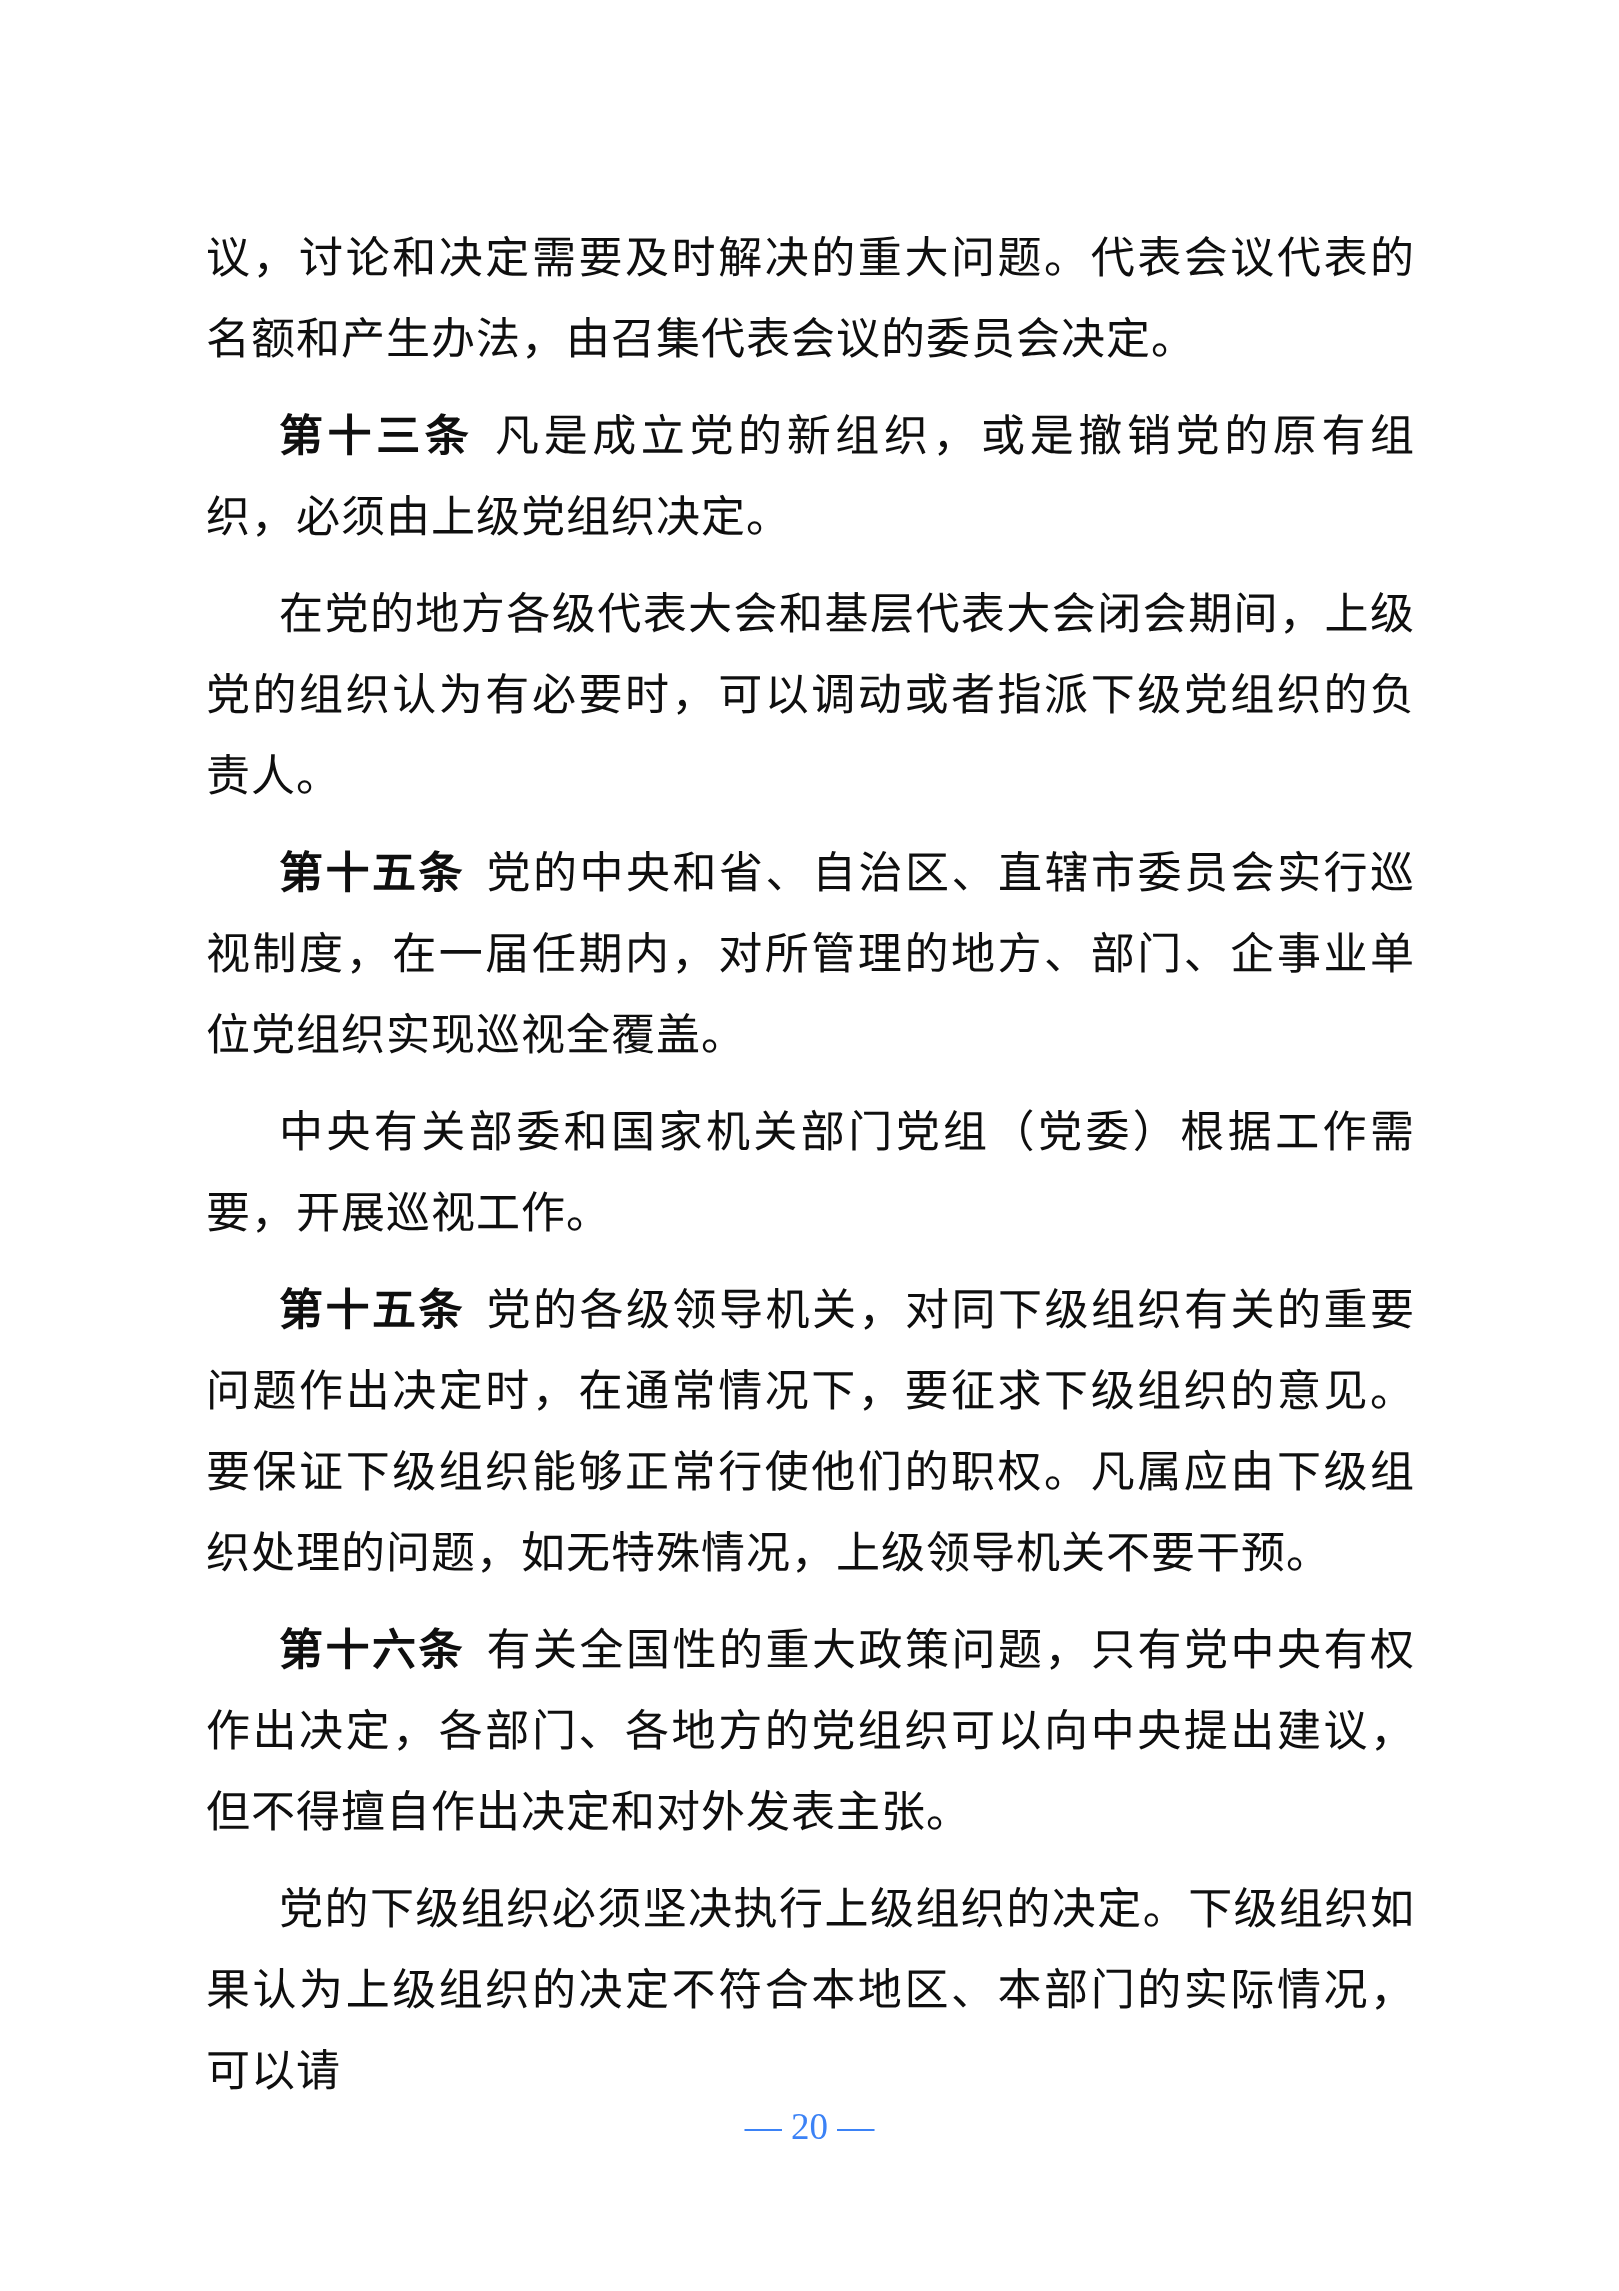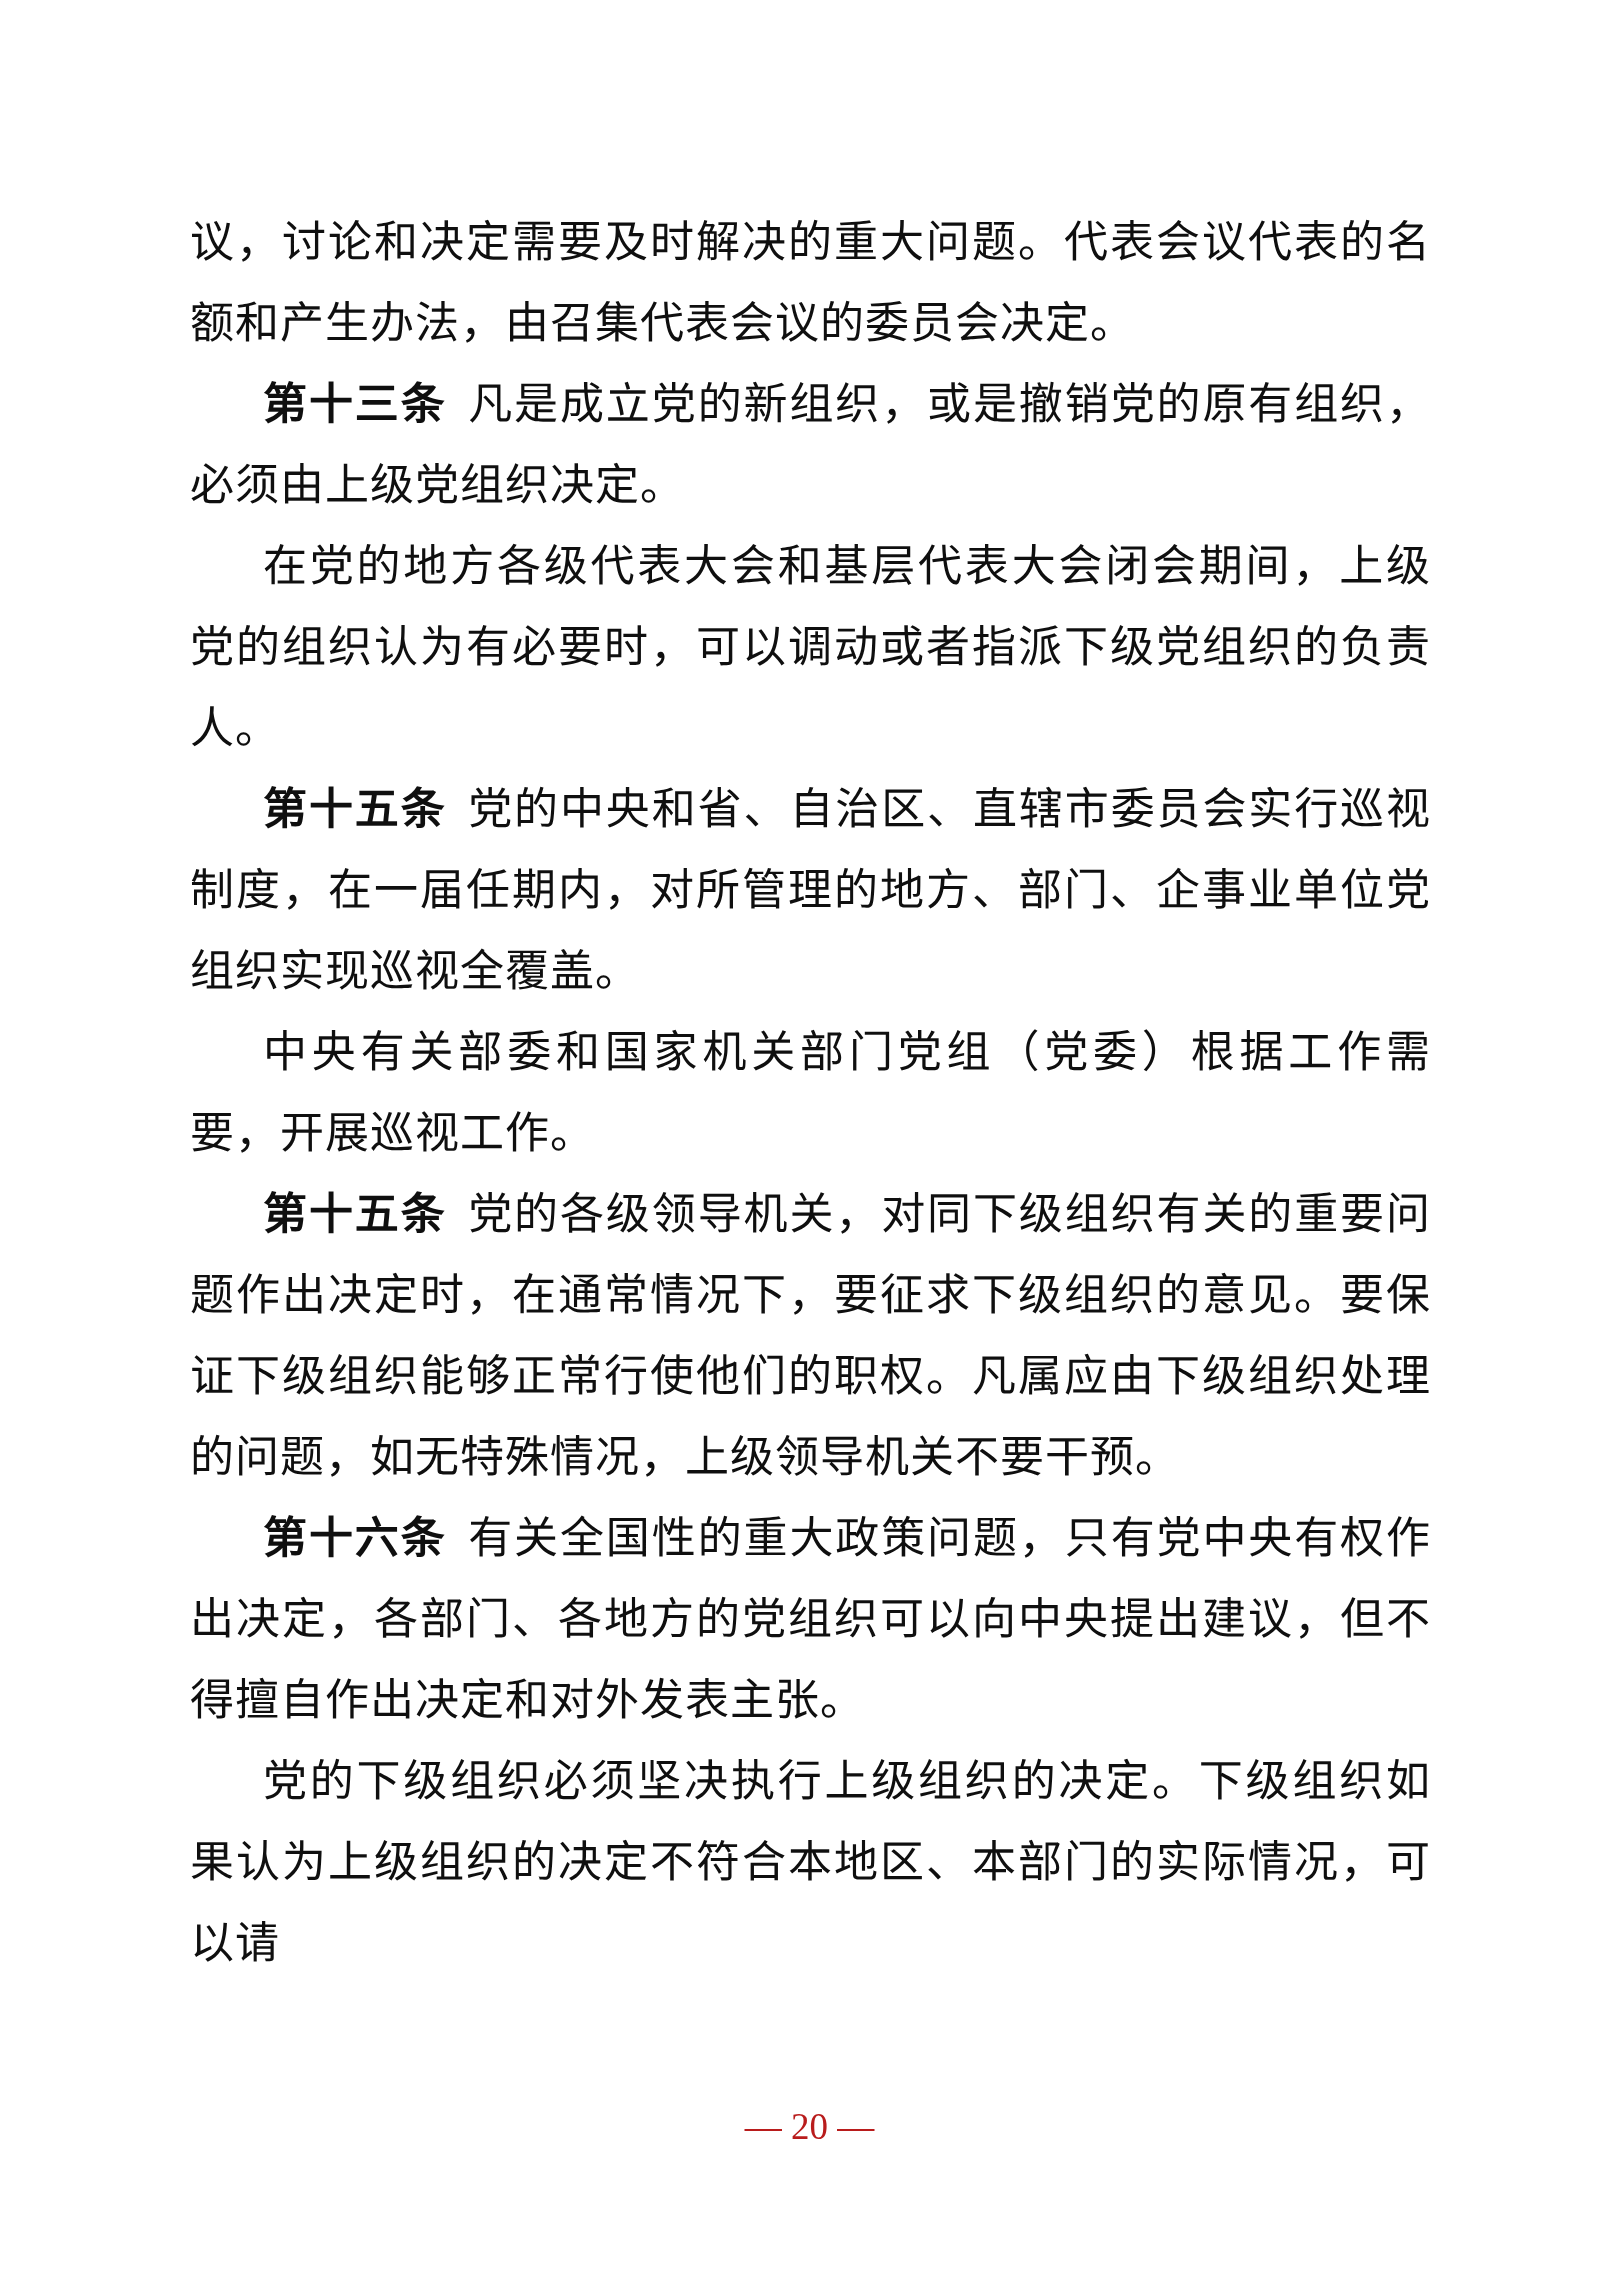--- a/index.html
+++ b/index.html
@@ -22,41 +22,41 @@
     top: 202px;
     width: 1241px;
     font-size: 44px;
     line-height: 81px;
     text-align: justify;
     text-align-last: left;
     word-break: break-all;
     letter-spacing: 1px;
   }
   .doc-body p {
-    margin: 0;
+    margin: 16px;
     padding: 0;
     text-indent: 73px;
   }
   .doc-body p.continuation {
     text-indent: 0;
   }
   .art-num {
     font-family: Liberation Serif, serif;
     font-weight: 700;
     padding-right: 21.6px;
   }
   .page-footer {
     position: absolute;
     left: 0;
     top: 2105px;
     width: 100%;
     text-align: center;
     font-size: 37px;
     line-height: 43px;
-    color: #b91c1c;
+    color: #3b82f6;
     font-family: "Liberation Serif", "DejaVu Serif", serif;
   }
 </style>
 </head>
 <body>
 
 <div class="page">
 
   <div class="doc-body">
 

